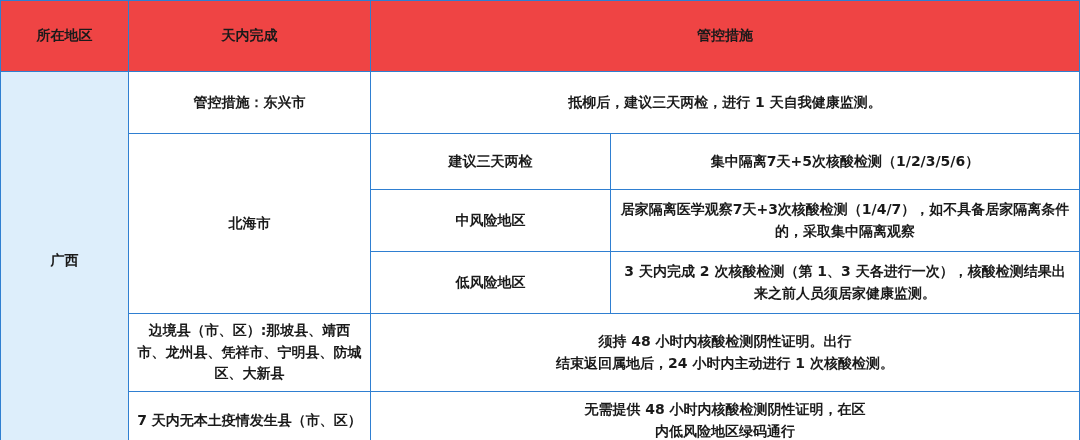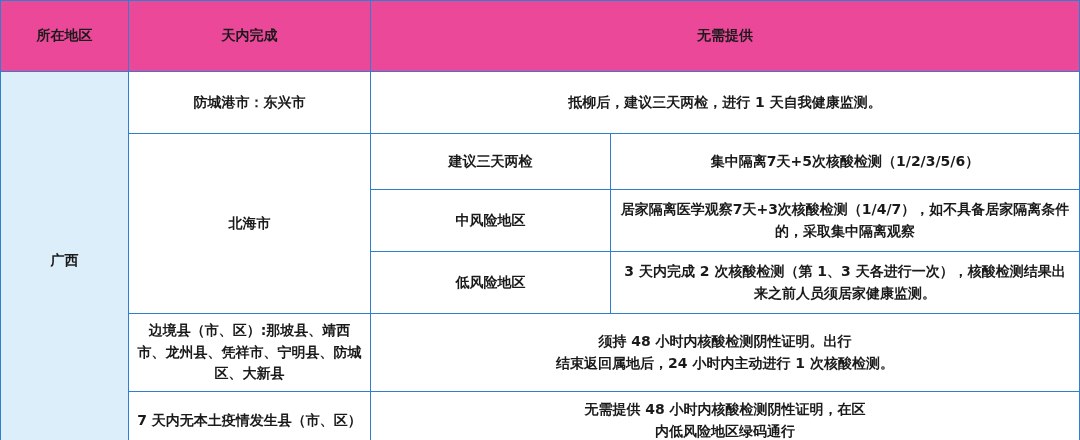--- a/index.html
+++ b/index.html
@@ -28,21 +28,21 @@
     padding: 6px 8px;
     vertical-align: middle;
     text-align: center;
     font-size: 14px;
     line-height: 1.55;
     color: #1a1a1a;
     font-weight: bold;
     font-family: "DejaVu Sans", "Liberation Sans", sans-serif;
   }
   thead th {
-    background: #ec4899;
+    background: #ef4444;
     color: #ffffff;
     font-size: 15px;
     height: 58px;
     font-weight: bold;
     border: 1px solid #1b7fd4;
   }
   .col-region { width: 128px; }
   .col-scope  { width: 242px; }
   .col-sub    { width: 240px; }
   .col-measure{ }
@@ -75,27 +75,27 @@
     <colgroup>
       <col class="col-region">
       <col class="col-scope">
       <col class="col-sub">
       <col class="col-measure">
     </colgroup>
     <thead>
       <tr>
         <th>所在地区</th>
         <th>天内完成</th>
-        <th colspan="2">无需提供</th>
+        <th colspan="2">管控措施</th>
       </tr>
     </thead>
     <tbody>
       <tr class="row-h1">
         <td rowspan="6" class="cell-region">广西</td>
-        <td>防城港市：东兴市</td>
+        <td>管控措施：东兴市</td>
         <td colspan="2">抵柳后，建议三天两检，进行 1 天自我健康监测。</td>
       </tr>
       <tr class="row-h2">
         <td rowspan="3" class="red">北海市</td>
         <td class="red">建议三天两检</td>
         <td class="red">集中隔离7天+5次核酸检测（1/2/3/5/6）</td>
       </tr>
       <tr class="row-h3">
         <td class="red">中风险地区</td>
         <td class="red">居家隔离医学观察7天+3次核酸检测（1/4/7），如不具备居家隔离条件的，采取集中隔离观察</td>

